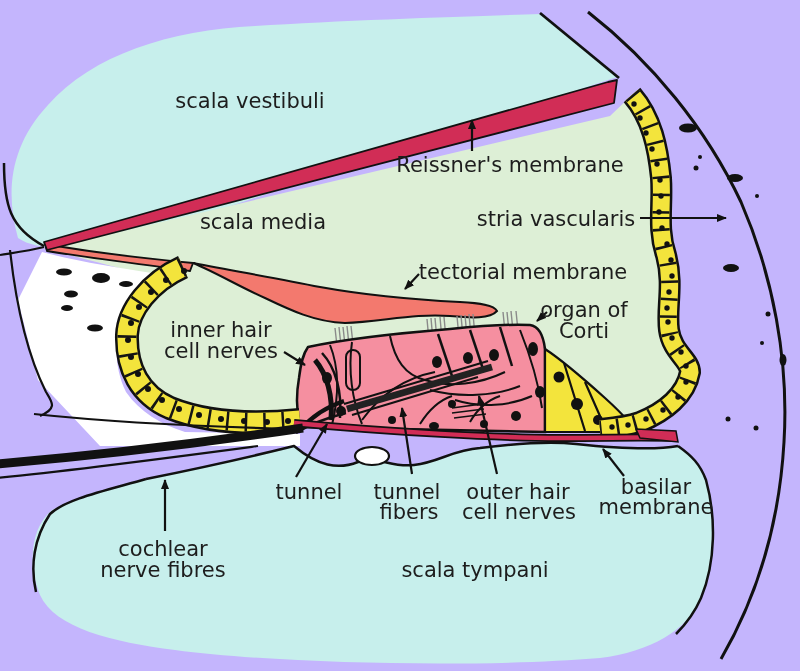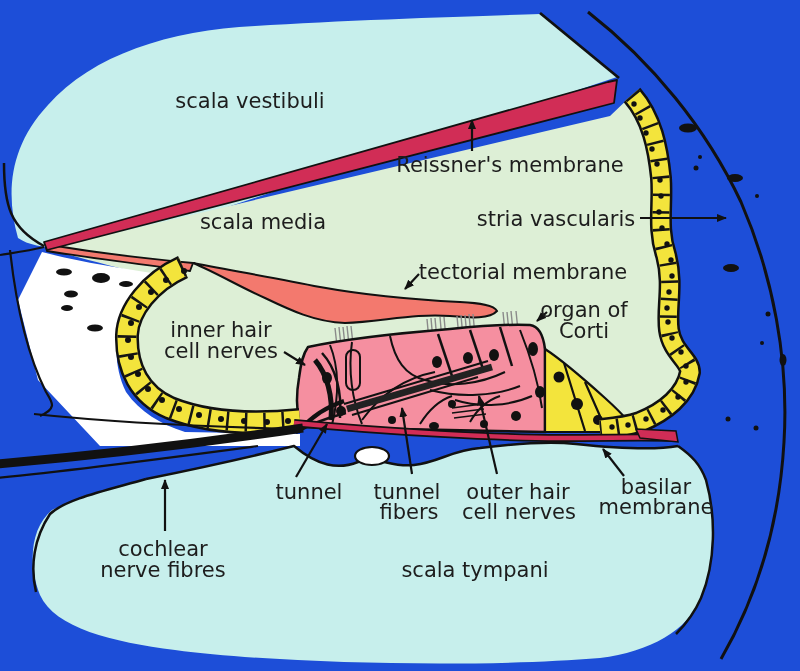--- a/index.html
+++ b/index.html
@@ -1,16 +1,16 @@
 <!DOCTYPE html>
 <html><head>
 <meta charset="utf-8">
 <style>
   html,body{margin:0;padding:0;background:#fff;}
-  .stage{width:800px;height:671px;position:relative;background:#1d4ed8;overflow:hidden;}
+  .stage{width:800px;height:671px;position:relative;background:#c4b5fd;overflow:hidden;}
   svg{display:block;}
   text{font-family:"DejaVu Sans","Liberation Sans",sans-serif;font-size:21px;fill:#1d1d1d;text-anchor:middle;}
 </style>
 </head>
 <body>
 
 <div class="stage">
 <svg viewBox="0 0 800 671" width="800" height="671">
   <defs>
     <marker id="ah" markerWidth="12" markerHeight="10" refX="9" refY="4" orient="auto" markerUnits="userSpaceOnUse">

